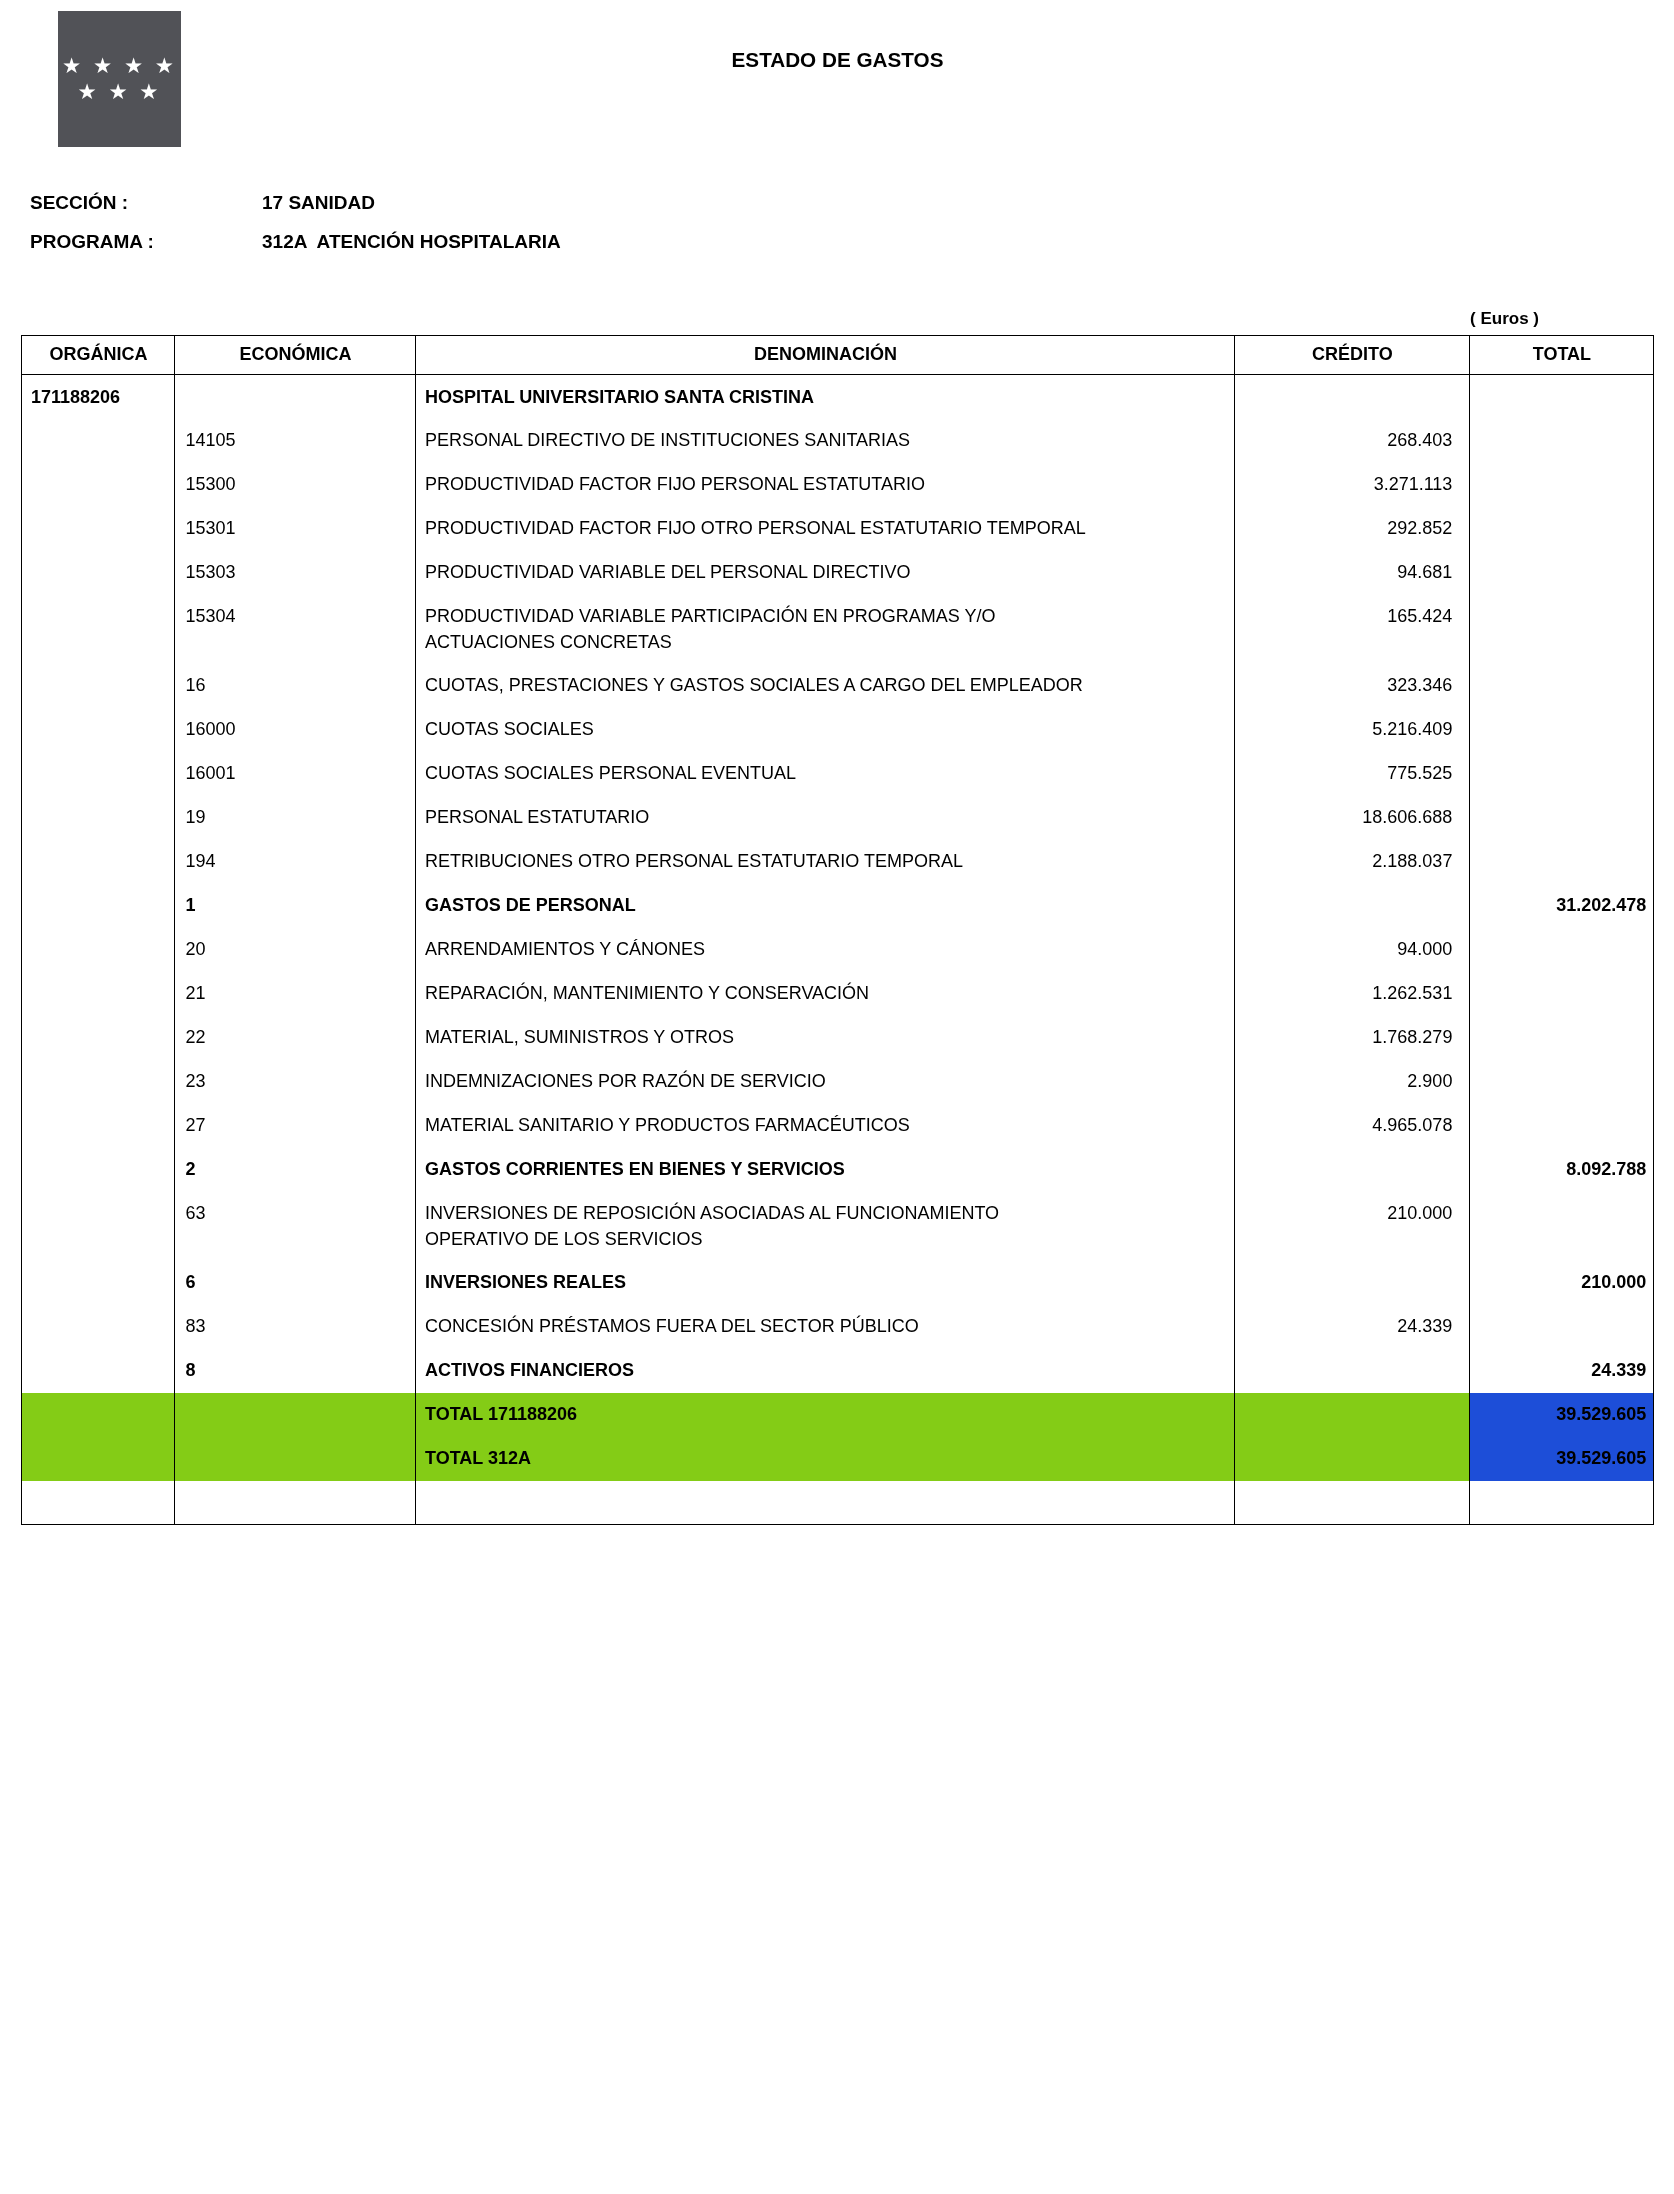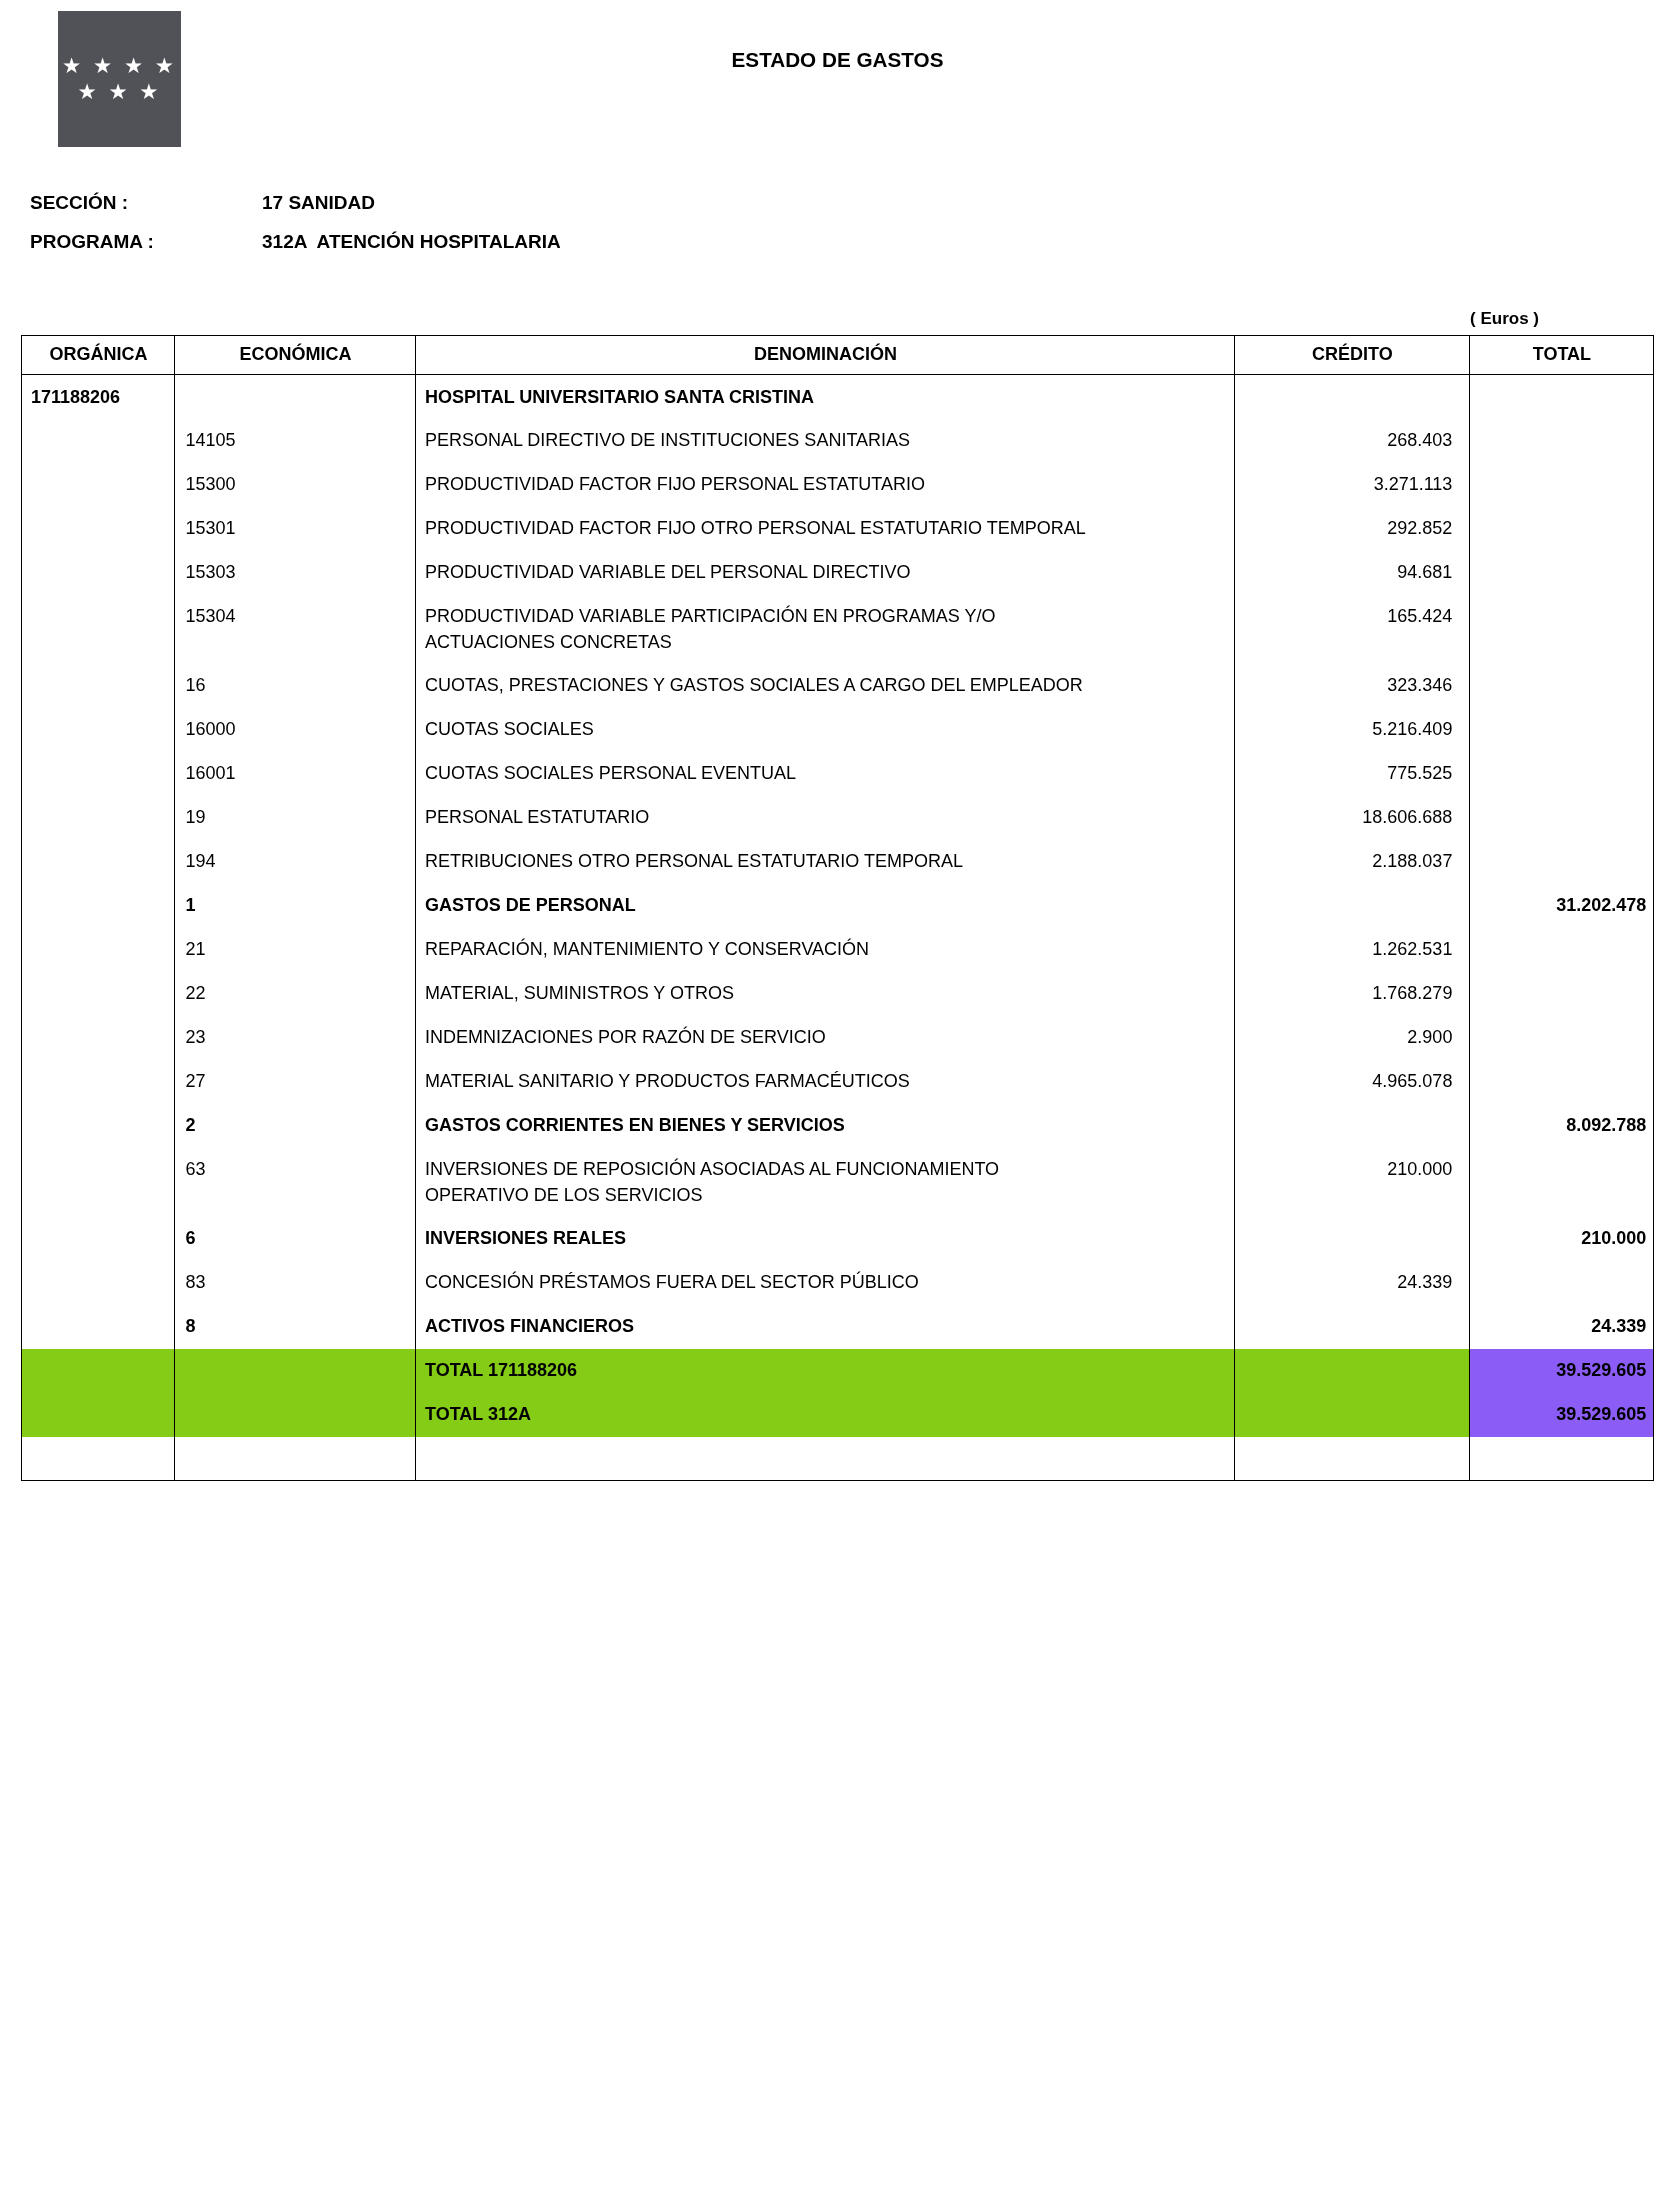--- a/index.html
+++ b/index.html
@@ -57,21 +57,21 @@
     line-height:26px;
     height:44px;
   }
   .budget-table td.organica { padding-left:8.6px; }
   .budget-table td.economica { padding-left:10px; }
   .budget-table td.denominacion { padding-left:8.6px; white-space:pre-line; }
   .budget-table td.credito { text-align:right; padding-right:17px; }
   .budget-table td.total { text-align:right; padding-right:7.1px; }
   .budget-table tr.bold td { font-weight:bold; }
   .budget-table tr.shaded td { background:#84cc16; }
-  .budget-table tr.shaded td.total { background:#8b5cf6; }
+  .budget-table tr.shaded td.total { background:#1d4ed8; }
 </style>
 </head>
 <body>
 
 <div class="logo">
   <div class="stars">★ ★ ★ ★</div>
   <div class="stars">★ ★ ★</div>
 </div>
 
 <div class="titles">
@@ -199,20 +199,27 @@
   </tr>
 
   <tr class="bold">
     <td class="organica"></td>
     <td class="economica">1</td>
     <td class="denominacion">GASTOS DE PERSONAL</td>
     <td class="credito"></td>
     <td class="total">31.202.478</td>
   </tr>
 
+  <tr>
+    <td class="organica"></td>
+    <td class="economica">20</td>
+    <td class="denominacion">ARRENDAMIENTOS Y CÁNONES</td>
+    <td class="credito">94.000</td>
+    <td class="total"></td>
+  </tr>
 
   <tr>
     <td class="organica"></td>
     <td class="economica">21</td>
     <td class="denominacion">REPARACIÓN, MANTENIMIENTO Y CONSERVACIÓN</td>
     <td class="credito">1.262.531</td>
     <td class="total"></td>
   </tr>
 
   <tr>

